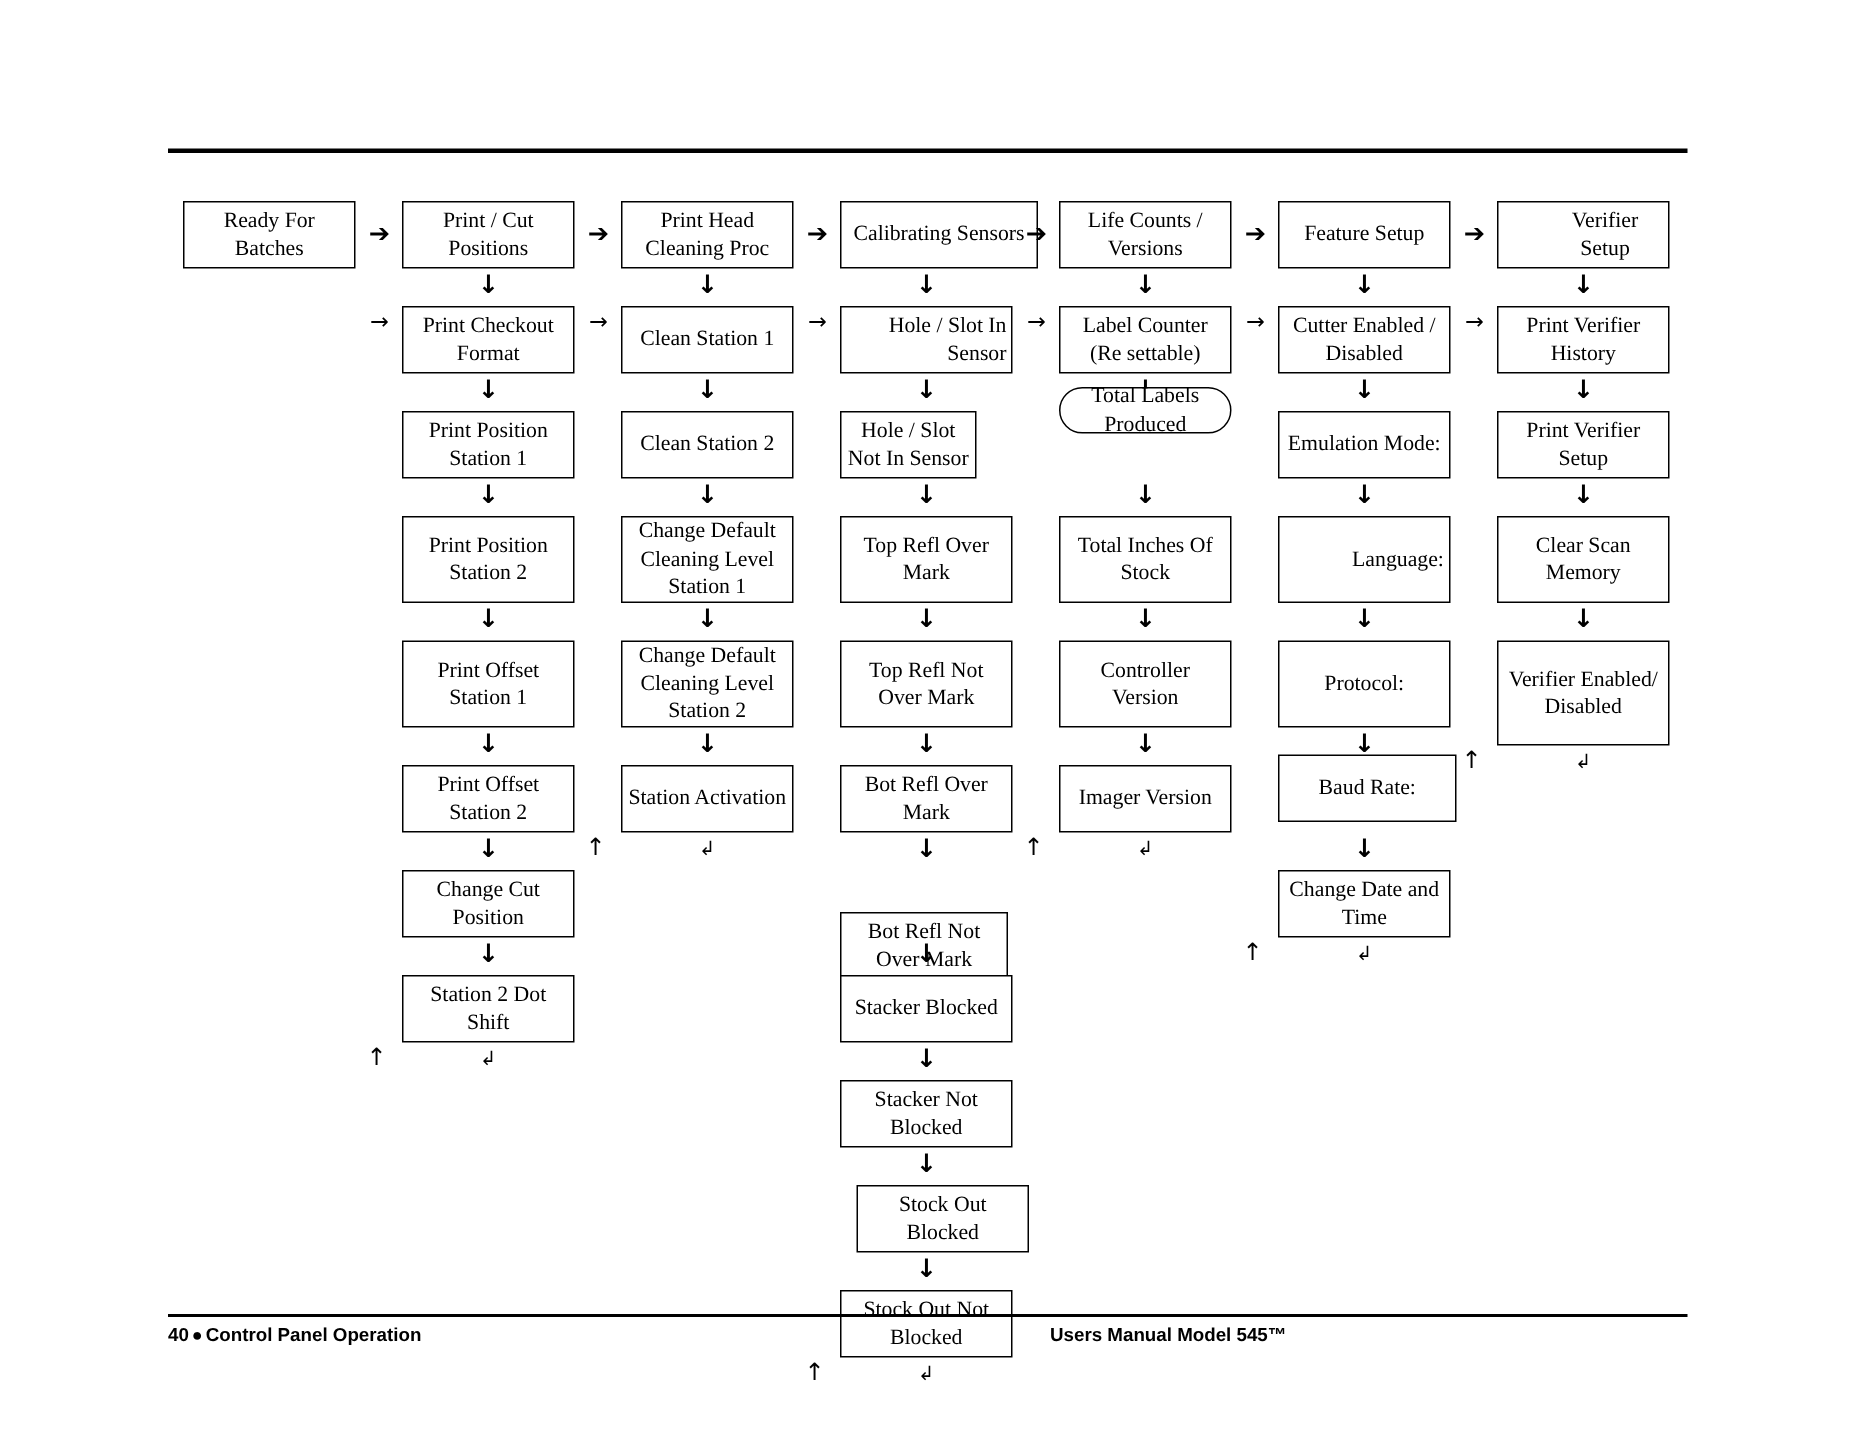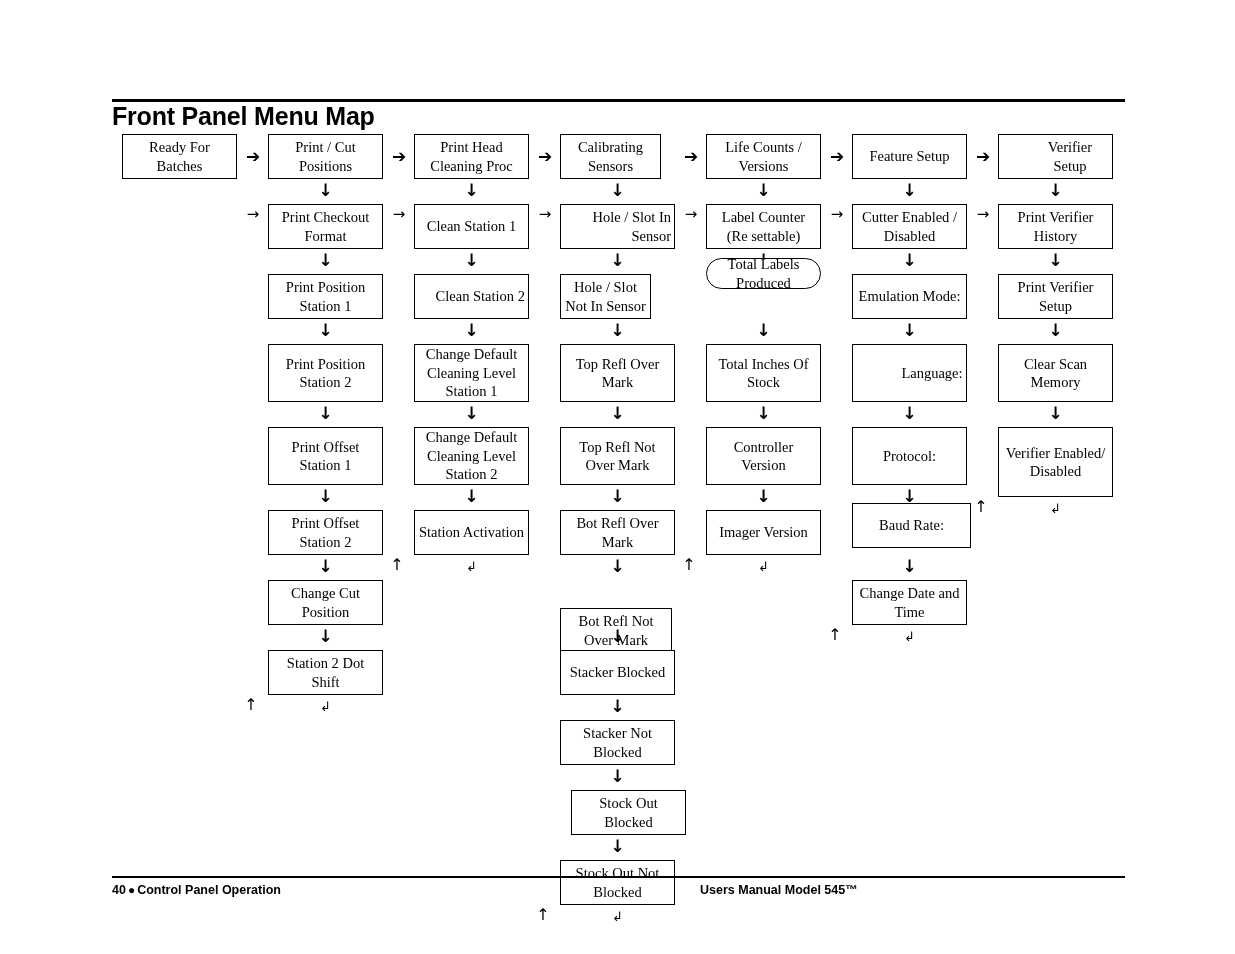--- a/index.html
+++ b/index.html
@@ -107,21 +107,20 @@
   .arrow-return {
     font-size: 13px;
   }
 </style>
 </head>
 <body>
 
 <div id="page">
 
   <div class="rule-top"></div>
-  <div class="page-title">Front Panel Menu Map</div>
 
   <div id="diagram">
       <div class="node" style="left: 122px; top: 134px; width: 115px; height: 45px;">
         <span class="lbl">Ready For Batches</span>
       </div>
       <div class="node" style="left: 268px; top: 134px; width: 115px; height: 45px;">
         <span class="lbl">Print / Cut Positions</span>
       </div>
       <div class="arrow arrow-down" style="left: 318.5px; top: 182px; width: 14px; text-align: center;">↓</div>
       <div class="node" style="left: 268px; top: 204px; width: 115px; height: 45px;">
@@ -154,38 +153,38 @@
       <div class="arrow arrow-return" style="left: 318.5px; top: 700px; width: 14px; text-align: center;">↲</div>
       <div class="arrow arrow-up" style="left: 244px; top: 697px; width: 14px; text-align: center;">↑</div>
       <div class="node" style="left: 414px; top: 134px; width: 115px; height: 45px;">
         <span class="lbl">Print Head Cleaning Proc</span>
       </div>
       <div class="arrow arrow-down" style="left: 464.5px; top: 182px; width: 14px; text-align: center;">↓</div>
       <div class="node" style="left: 414px; top: 204px; width: 115px; height: 45px;">
         <span class="lbl">Clean Station 1</span>
       </div>
       <div class="arrow arrow-down" style="left: 464.5px; top: 252px; width: 14px; text-align: center;">↓</div>
-      <div class="node" style="left: 414px; top: 274px; width: 115px; height: 45px; text-align: right;">
+      <div class="node" style="left: 414px; top: 274px; width: 115px; height: 45px;">
         <span class="lbl">Clean Station 2</span>
       </div>
       <div class="arrow arrow-down" style="left: 464.5px; top: 322px; width: 14px; text-align: center;">↓</div>
       <div class="node" style="left: 414px; top: 344px; width: 115px; height: 58px;">
         <span class="lbl">Change Default Cleaning Level Station 1</span>
       </div>
       <div class="arrow arrow-down" style="left: 464.5px; top: 405px; width: 14px; text-align: center;">↓</div>
       <div class="node" style="left: 414px; top: 427px; width: 115px; height: 58px;">
         <span class="lbl">Change Default Cleaning Level Station 2</span>
       </div>
       <div class="arrow arrow-down" style="left: 464.5px; top: 488px; width: 14px; text-align: center;">↓</div>
       <div class="node" style="left: 414px; top: 510px; width: 115px; height: 45px;">
         <span class="lbl">Station Activation</span>
       </div>
       <div class="arrow arrow-return" style="left: 464.5px; top: 560px; width: 14px; text-align: center;">↲</div>
       <div class="arrow arrow-up" style="left: 390px; top: 557px; width: 14px; text-align: center;">↑</div>
-      <div class="node" style="left: 560px; top: 134px; width: 101px; height: 45px;">
+      <div class="node" style="left: 560px; top: 134px; width: 132px; height: 45px;">
         <span class="lbl">Calibrating Sensors</span>
       </div>
       <div class="arrow arrow-down" style="left: 610.5px; top: 182px; width: 14px; text-align: center;">↓</div>
       <div class="node" style="left: 560px; top: 204px; width: 115px; height: 45px; text-align: right;">
         <span class="lbl">Hole / Slot In Sensor</span>
       </div>
       <div class="arrow arrow-down" style="left: 610.5px; top: 252px; width: 14px; text-align: center;">↓</div>
       <div class="node" style="left: 560px; top: 274px; width: 91px; height: 45px;">
         <span class="lbl">Hole / Slot Not In Sensor</span>
       </div>

